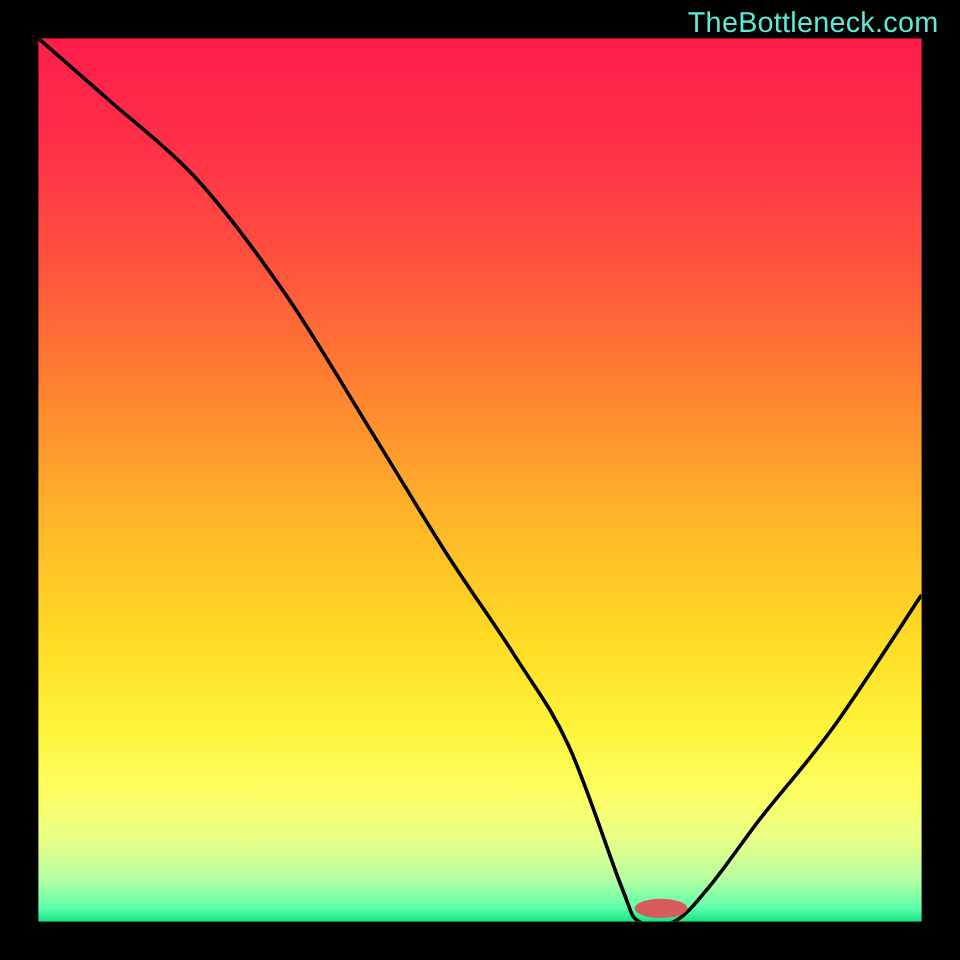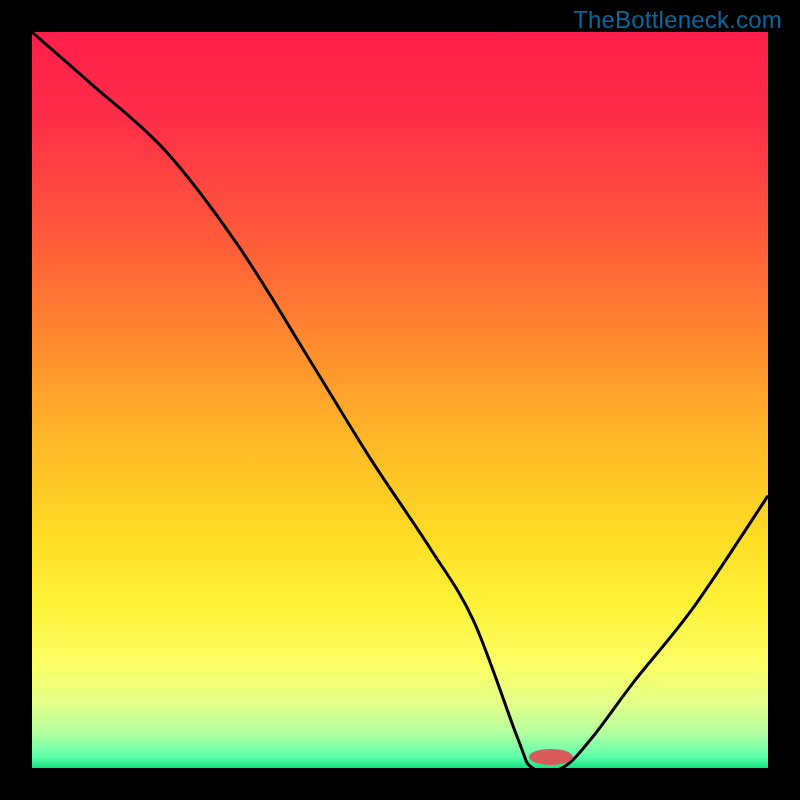--- a/index.html
+++ b/index.html
@@ -16,21 +16,21 @@
     height: 800px;
     background: #000;
   }
   .watermark {
     position: absolute;
     top: 6px;
     right: 18px;
     font-family: Arial, Helvetica, sans-serif;
     font-size: 24px;
     font-weight: 500;
-    color: #0369a1;
+    color: #5eead4;
     letter-spacing: 0.2px;
   }
   svg {
     display: block;
   }
 </style>
 </head>
 <body>
 <div class="container">
 

